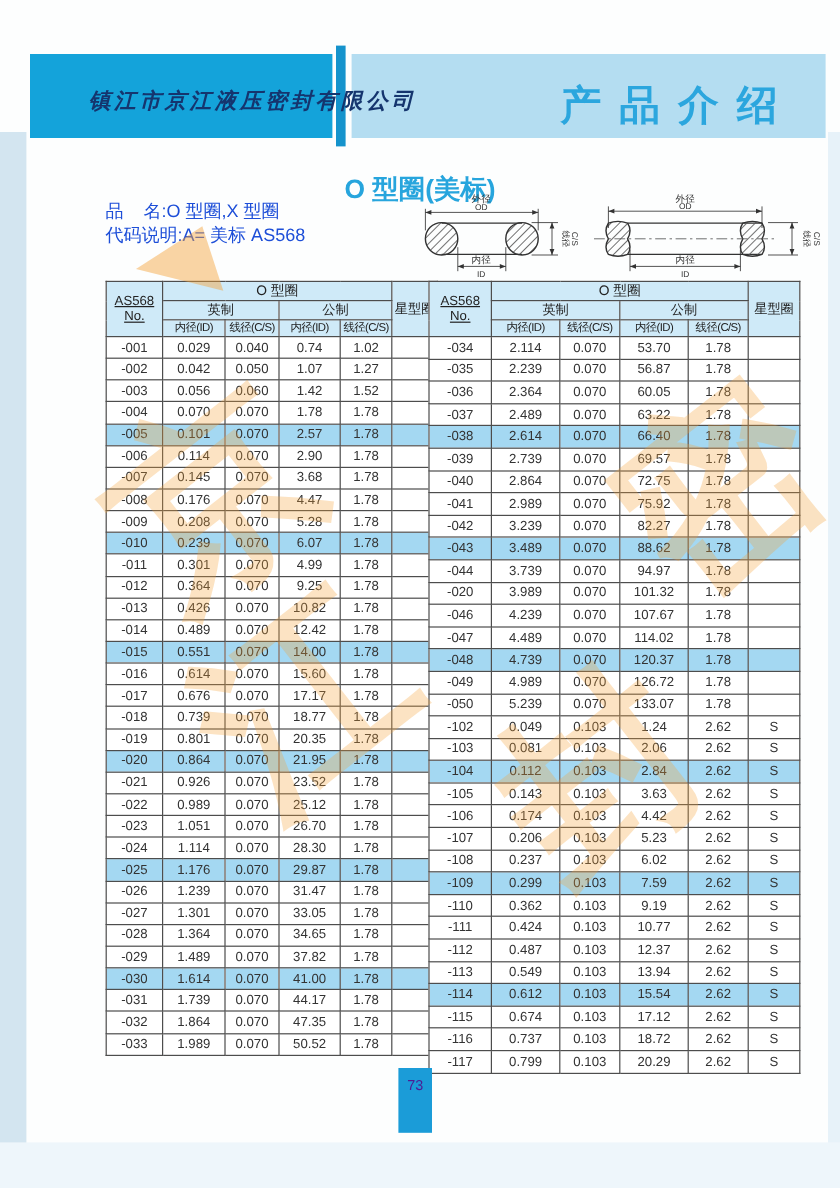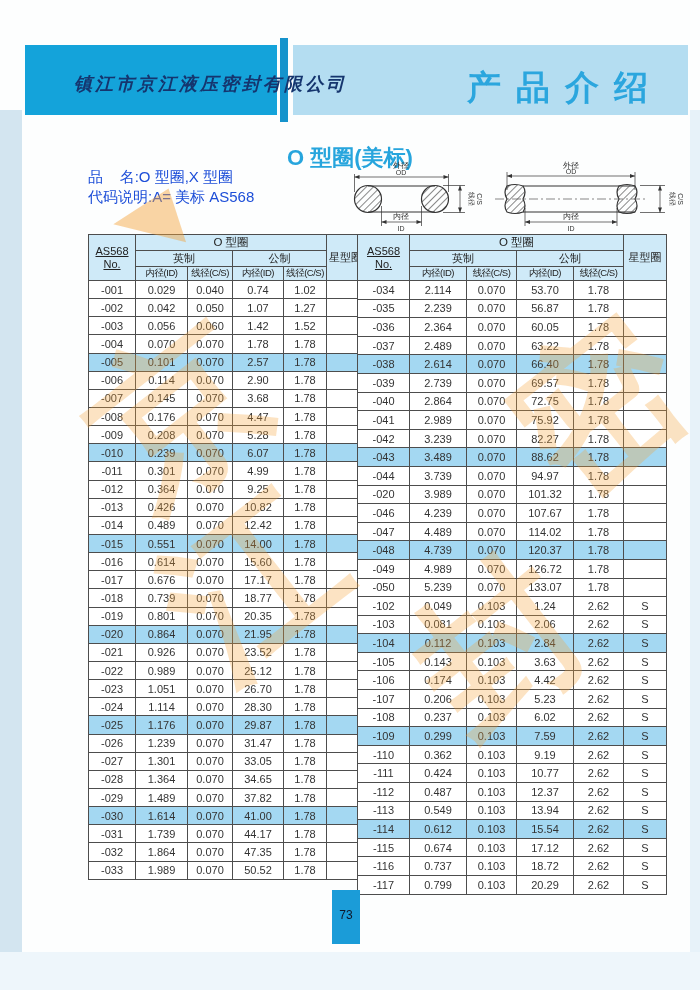--- a/index.html
+++ b/index.html
@@ -43,22 +43,22 @@
   th.h-big { font-size:11.5px; height:14px; }
   th.h-mid { font-size:11px;  height:13px; }
   th.h-sml { font-size:9.5px; height:13px; letter-spacing:-0.5px; }
   th .two-line { display:block; font-size:11px; line-height:13px;text-decoration:underline; }
   tbody td { font-size:11px; color:#333; height:18.15px; padding:0; }
   #table-right tbody td { height:18.6px; }
   tbody tr.hl td { background:#a4d8f2; }
 
   
   .page-badge { position:absolute; left:332px; top:890px; width:28px; height:54px;
-                background:#1b9cd8; color:#0f172a; font-size:12px; text-align:center;
-                padding-top:18px; }
+                background:#1b9cd8; color:#4c1d95; font-size:12px; text-align:center;
+                padding-top:7px; }
 
   
   .wm { position:absolute; z-index:6; pointer-events:none; color:rgba(245,162,55,0.30);
         font-weight:bold; font-family:"DejaVu Sans", sans-serif; transform:rotate(-38deg); }
   .wm-tri { position:absolute; z-index:6; pointer-events:none; width:0; height:0;
             border-left:45px solid transparent; border-right:30px solid transparent;
             border-bottom:48px solid rgba(245,162,55,0.45); transform:rotate(14deg); }
   .content { position:relative; z-index:2; }
 </style>
 </head>

